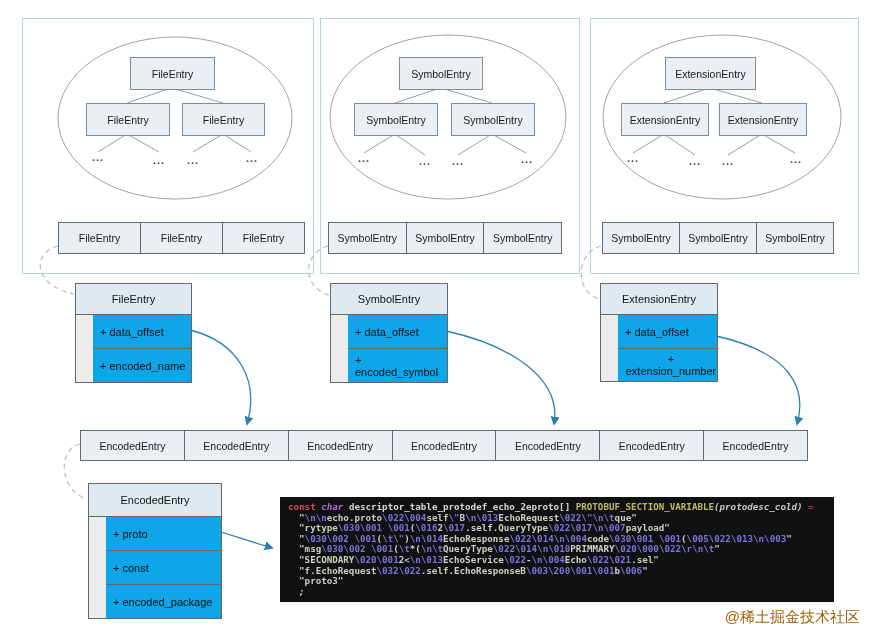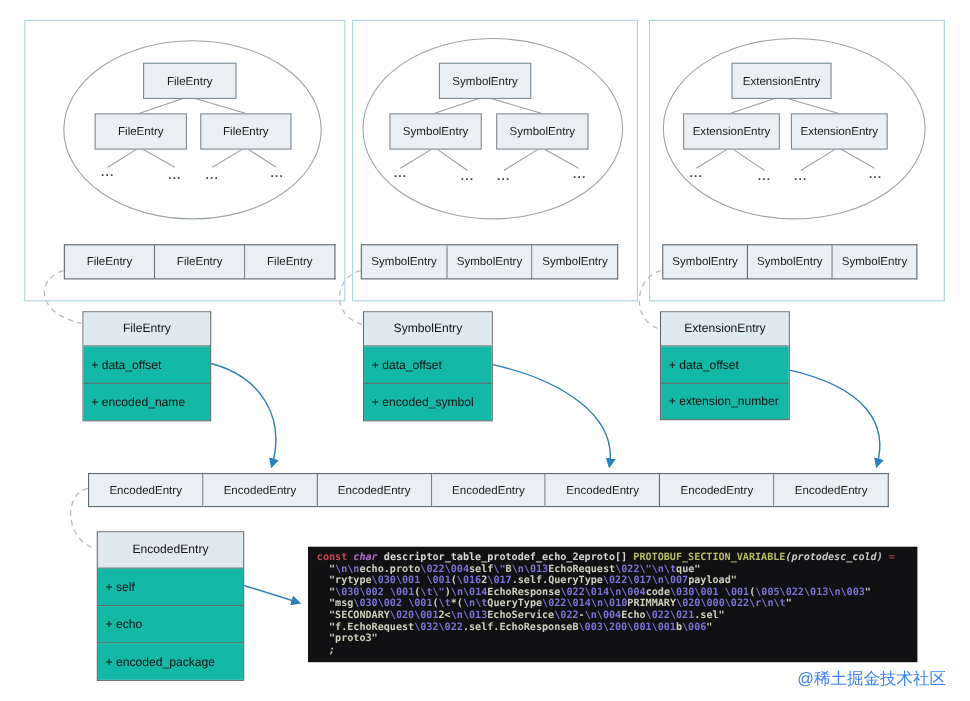--- a/index.html
+++ b/index.html
@@ -12,35 +12,35 @@
         letter-spacing:1px;font-weight:bold;}
   .arr-row{position:absolute;display:flex;}
   .arr-row .cell{flex:1;display:flex;align-items:center;justify-content:center;
         background:#e9eff2;border:1px solid #5d6a72;border-left-width:0;
         font-size:10.5px;color:#1a1a1a;}
   .arr-row .cell:first-child{border-left-width:1px;}
   .cls{position:absolute;border:1px solid #666;background:#ececec;}
   .cls .hdr{display:flex;align-items:center;justify-content:center;background:#dfeaf0;
         border-bottom:1px solid #666;font-size:11px;color:#111;}
   .cls .fld{display:flex;align-items:center;padding-left:7px;border-bottom:1px solid #666;
-        font-size:11px;color:#111;background:#14b8a6;}
+        font-size:11px;color:#111;background:#0ea5e9;margin-left:17px;}
   .cls .fld:last-child{border-bottom:none;}
   #overlay{position:absolute;left:0;top:0;width:882px;height:637px;pointer-events:none;}
   .code{position:absolute;background:#111113;color:#cfcfc0;padding:5px 8px 4px 8px;
         font-family:"DejaVu Sans Mono","Liberation Mono",monospace;font-size:9.2px;
         line-height:10.6px;white-space:pre;font-weight:bold;}
   .code .kw{color:#cd4a56;}
   .code .ty{color:#b06ad0;font-style:italic;}
   .code .id{color:#d8d8d8;}
   .code .mc{color:#b9bd62;}
   .code .op{color:#b33a45;}
   .code .pl{color:#c9c9c9;font-style:italic;}
   .code .str{color:#cfcfc0;}
   .code .esc{color:#7b74d8;}
-  .watermark{position:absolute;right:22px;top:608px;font-size:15px;color:#3b82f6;}
+  .watermark{position:absolute;right:22px;top:608px;font-size:15px;color:#a16207;}
 </style>
 </head>
 <body>
 
 <div id="stage">
 
   <div class="panel" style="left:22px;top:18px;width:290px;height:254px;"></div>
   <div class="panel" style="left:320px;top:18px;width:258px;height:254px;"></div>
   <div class="panel" style="left:590px;top:18px;width:267px;height:254px;"></div>
 
@@ -153,21 +153,21 @@
     <div class="cell">EncodedEntry</div>
     <div class="cell">EncodedEntry</div>
     <div class="cell">EncodedEntry</div>
     <div class="cell">EncodedEntry</div>
     <div class="cell">EncodedEntry</div>
     <div class="cell">EncodedEntry</div>
   </div>
 
   <div class="cls" style="left:88px;top:483px;width:132px;">
     <div class="hdr" style="height:32px;">EncodedEntry</div>
-    <div class="fld" style="height:33px;">+ self</div>
-    <div class="fld" style="height:33px;">+ echo</div>
+    <div class="fld" style="height:33px;">+ proto</div>
+    <div class="fld" style="height:33px;">+ const</div>
     <div class="fld" style="height:33px;text-align:right;">+ encoded_package</div>
   </div>
 
   <div class="code" style="left:280px;top:497px;width:538px;height:96px;"><div><span class="kw">const</span><span class="pl"> </span><span class="ty">char</span><span class="pl"> </span><span class="id">descriptor_table_protodef_echo_2eproto[]</span><span class="pl"> </span><span class="mc">PROTOBUF_SECTION_VARIABLE</span><span class="pl">(protodesc_cold)</span><span class="op"> =</span></div><div><span class="str">  "</span><span class="esc">\n</span><span class="esc">\n</span><span class="str">echo.proto</span><span class="esc">\022</span><span class="esc">\004</span><span class="str">self</span><span class="esc">\"</span><span class="str">B</span><span class="esc">\n</span><span class="esc">\013</span><span class="str">EchoRequest</span><span class="esc">\022</span><span class="esc">\"</span><span class="esc">\n</span><span class="esc">\t</span><span class="str">que"</span></div><div><span class="str">  "rytype</span><span class="esc">\030</span><span class="esc">\001</span><span class="str"> </span><span class="esc">\001</span><span class="str">(</span><span class="esc">\016</span><span class="str">2</span><span class="esc">\017</span><span class="str">.self.QueryType</span><span class="esc">\022</span><span class="esc">\017</span><span class="esc">\n</span><span class="esc">\007</span><span class="str">payload"</span></div><div><span class="str">  "</span><span class="esc">\030</span><span class="esc">\002</span><span class="str"> </span><span class="esc">\001</span><span class="str">(</span><span class="esc">\t</span><span class="esc">\"</span><span class="str">)</span><span class="esc">\n</span><span class="esc">\014</span><span class="str">EchoResponse</span><span class="esc">\022</span><span class="esc">\014</span><span class="esc">\n</span><span class="esc">\004</span><span class="str">code</span><span class="esc">\030</span><span class="esc">\001</span><span class="str"> </span><span class="esc">\001</span><span class="str">(</span><span class="esc">\005</span><span class="esc">\022</span><span class="esc">\013</span><span class="esc">\n</span><span class="esc">\003</span><span class="str">"</span></div><div><span class="str">  "msg</span><span class="esc">\030</span><span class="esc">\002</span><span class="str"> </span><span class="esc">\001</span><span class="str">(</span><span class="esc">\t</span><span class="str">*(</span><span class="esc">\n</span><span class="esc">\t</span><span class="str">QueryType</span><span class="esc">\022</span><span class="esc">\014</span><span class="esc">\n</span><span class="esc">\010</span><span class="str">PRIMMARY</span><span class="esc">\020</span><span class="esc">\000</span><span class="esc">\022</span><span class="esc">\r</span><span class="esc">\n</span><span class="esc">\t</span><span class="str">"</span></div><div><span class="str">  "SECONDARY</span><span class="esc">\020</span><span class="esc">\001</span><span class="str">2&lt;</span><span class="esc">\n</span><span class="esc">\013</span><span class="str">EchoService</span><span class="esc">\022</span><span class="str">-</span><span class="esc">\n</span><span class="esc">\004</span><span class="str">Echo</span><span class="esc">\022</span><span class="esc">\021</span><span class="str">.sel"</span></div><div><span class="str">  "f.EchoRequest</span><span class="esc">\032</span><span class="esc">\022</span><span class="str">.self.EchoResponseB</span><span class="esc">\003</span><span class="esc">\200</span><span class="esc">\001</span><span class="esc">\001</span><span class="str">b</span><span class="esc">\006</span><span class="str">"</span></div><div><span class="str">  "proto3"</span></div><div><span class="pl">  ;</span></div></div>
 
   <div class="watermark">@稀土掘金技术社区</div>
 </div>
 
 </body></html>

